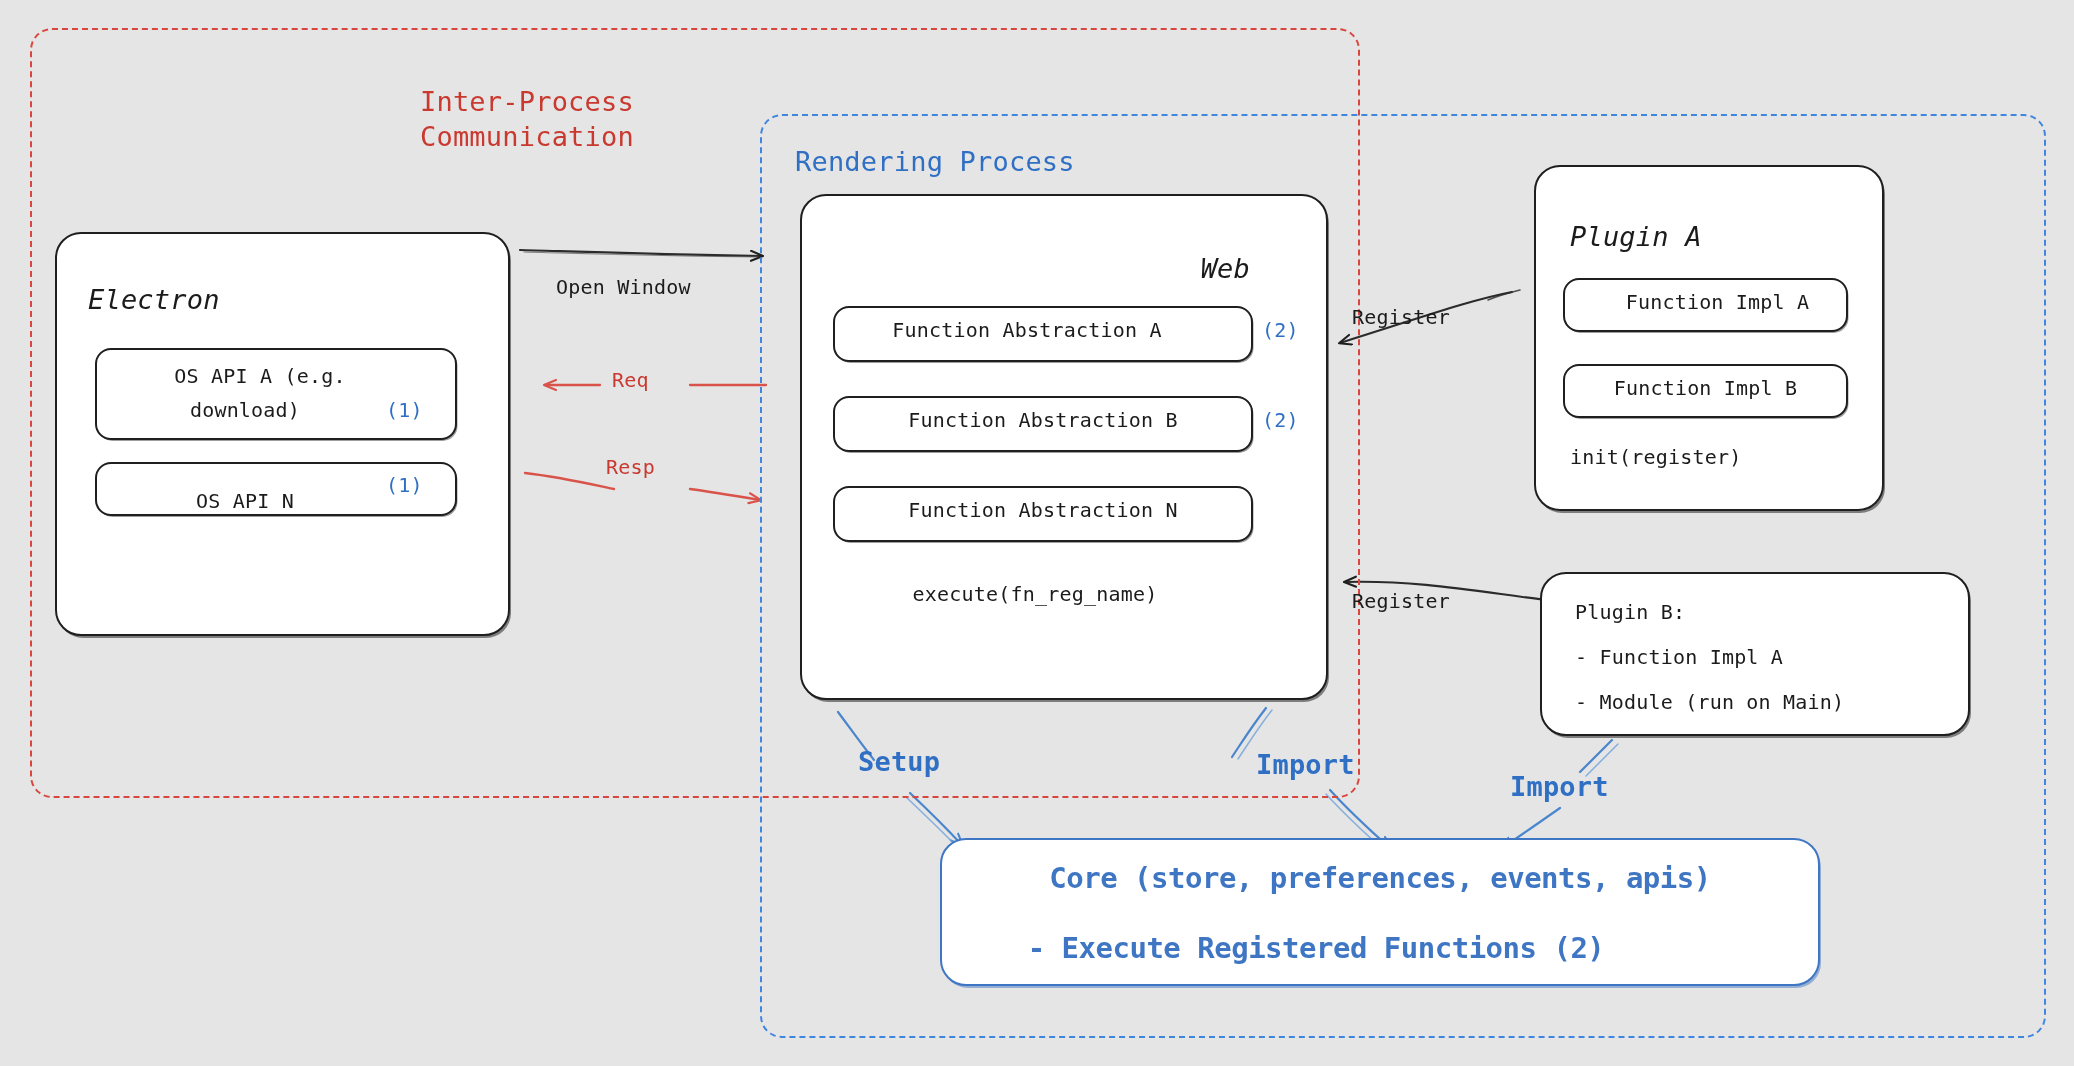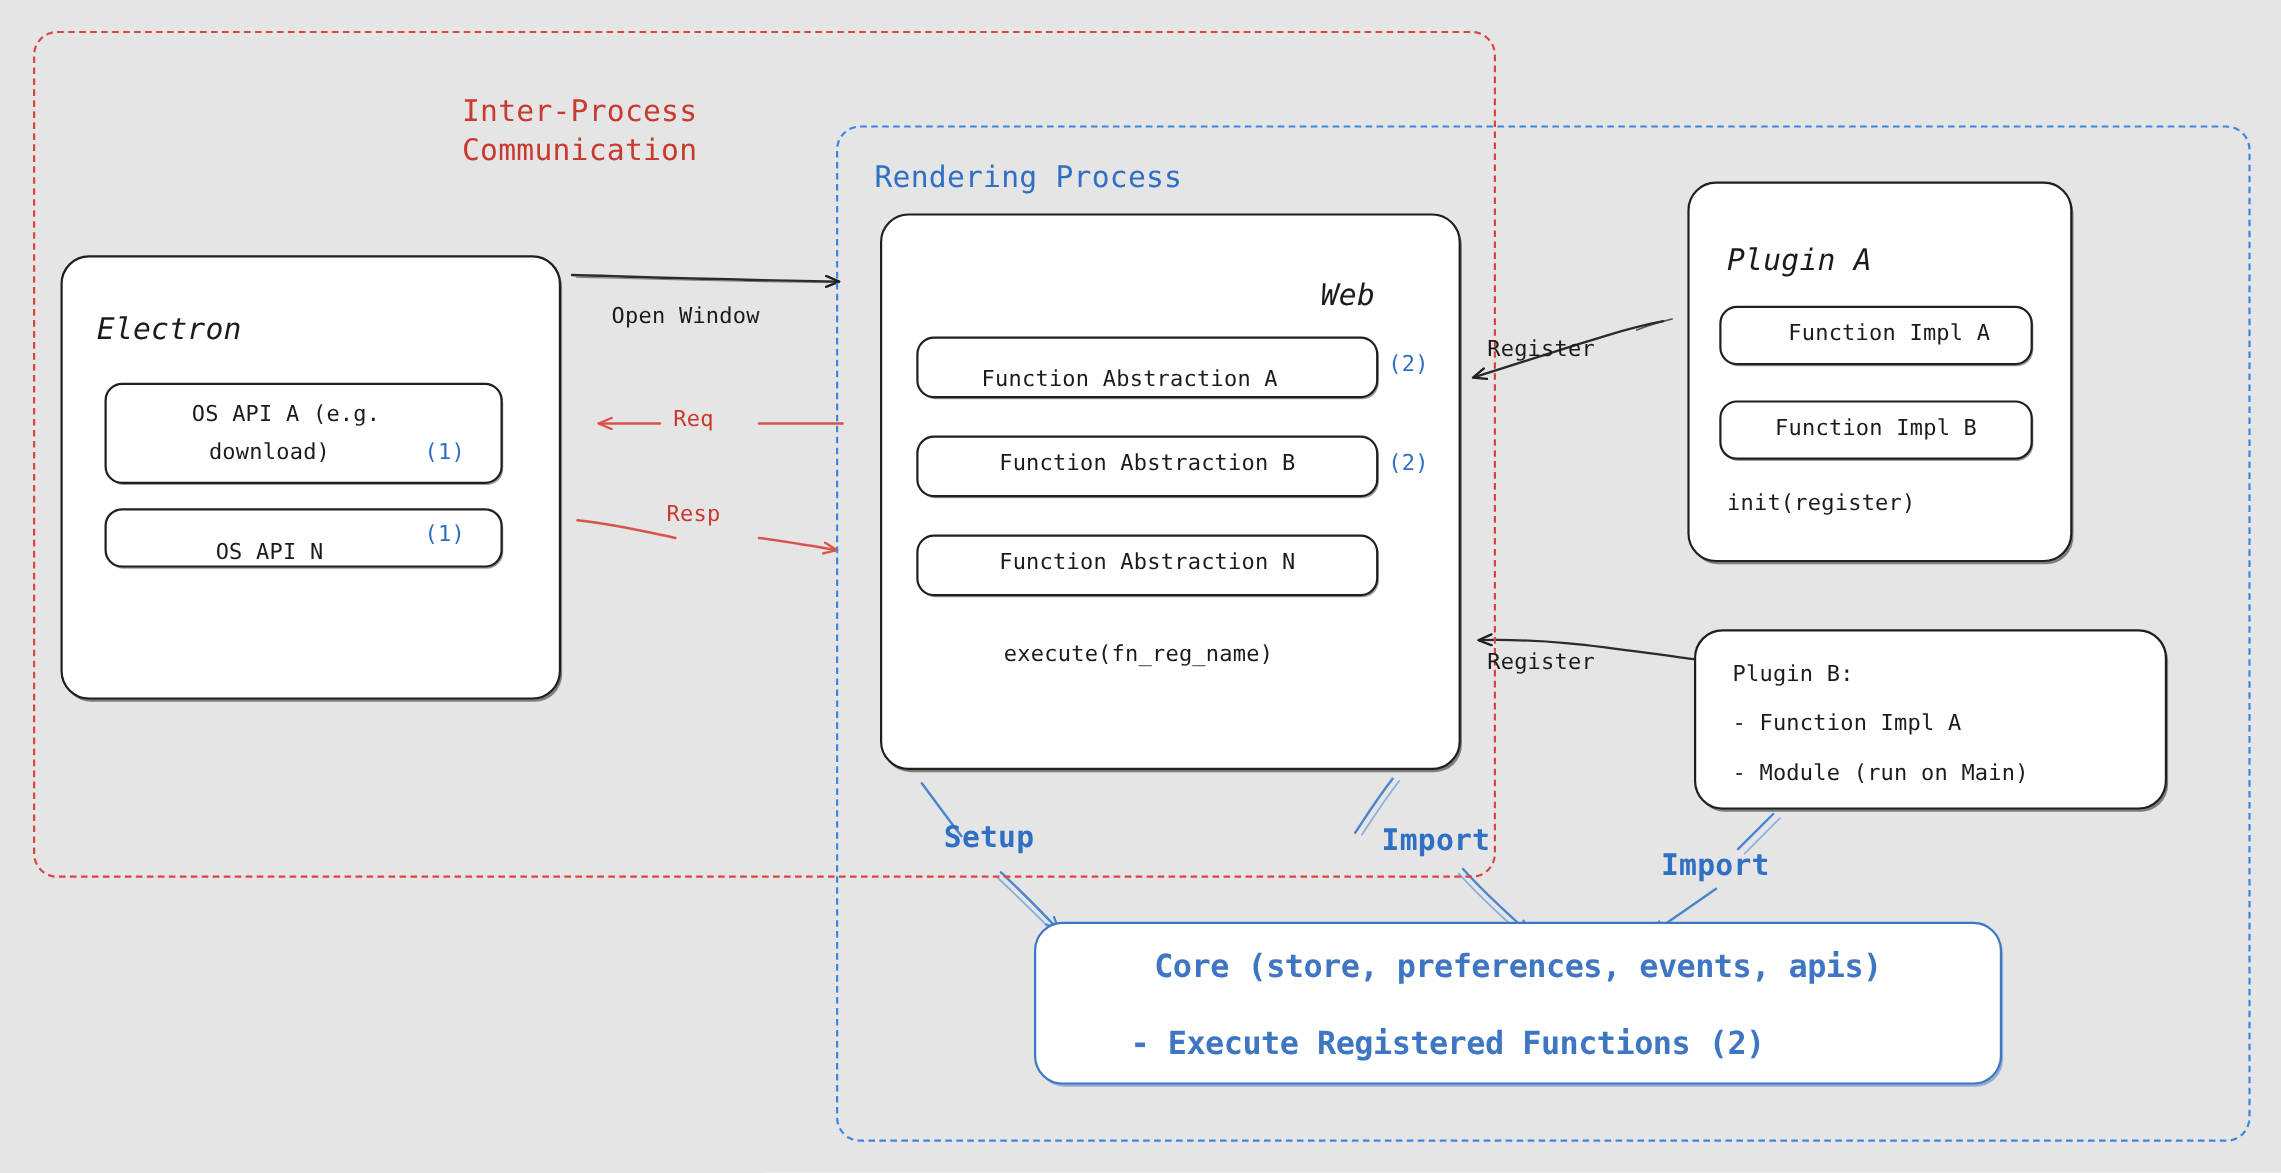--- a/index.html
+++ b/index.html
@@ -160,21 +160,21 @@
 
   <div class="box inner" style="left:95px; top:462px; width:362px; height:54px;"></div>
   <div class="t fs-body" style="left:95px; top:489px; width:300px; text-align:center;">OS API N</div>
   <div class="t blue fs-body" style="left:386px; top:473px; width:70px;">(1)</div>
 
   <div class="box" style="left:800px; top:194px; width:528px; height:506px;"></div>
 
   <div class="t fs-head" style="left:800px; top:252px; width:450px; text-align:right;">Web</div>
 
   <div class="box inner" style="left:833px; top:306px; width:420px; height:56px;"></div>
-  <div class="t fs-body" style="left:833px; top:318px; width:388px; text-align:center;margin-top:14px;">Function Abstraction A</div>
+  <div class="t fs-body" style="left:833px; top:318px; width:388px; text-align:center;">Function Abstraction A</div>
   <div class="t blue fs-body" style="left:1262px; top:318px; width:70px;">(2)</div>
 
   <div class="box inner" style="left:833px; top:396px; width:420px; height:56px;"></div>
   <div class="t fs-body" style="left:833px; top:408px; width:420px; text-align:center;">Function Abstraction B</div>
   <div class="t blue fs-body" style="left:1262px; top:408px; width:70px;">(2)</div>
 
   <div class="box inner" style="left:833px; top:486px; width:420px; height:56px;"></div>
   <div class="t fs-body" style="left:833px; top:498px; width:420px; text-align:center;">Function Abstraction N</div>
 
   <div class="t fs-body" style="left:800px; top:582px; width:470px; text-align:center;">execute(fn_reg_name)</div>

